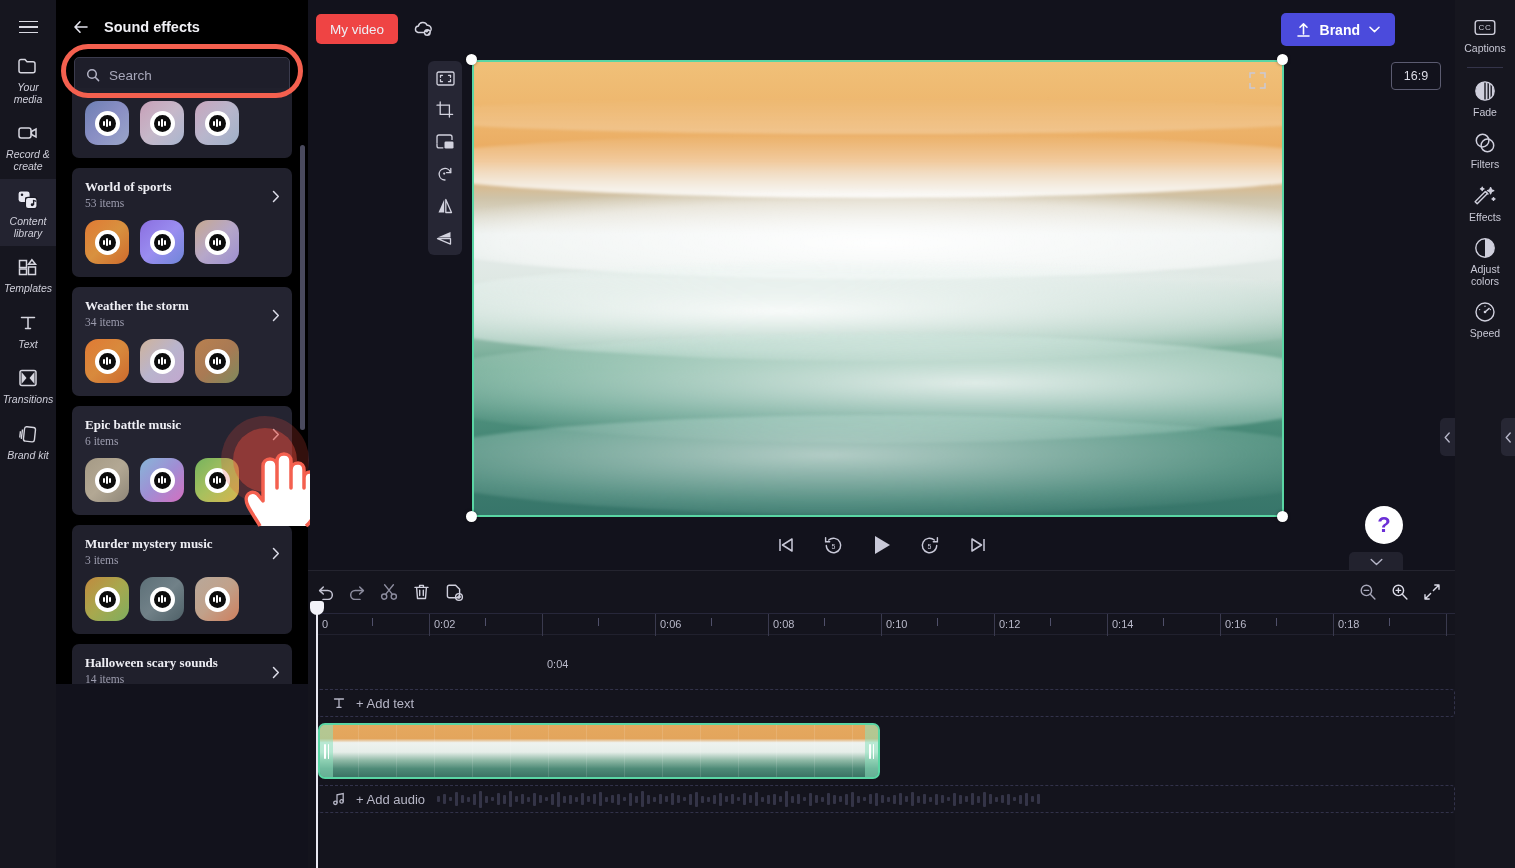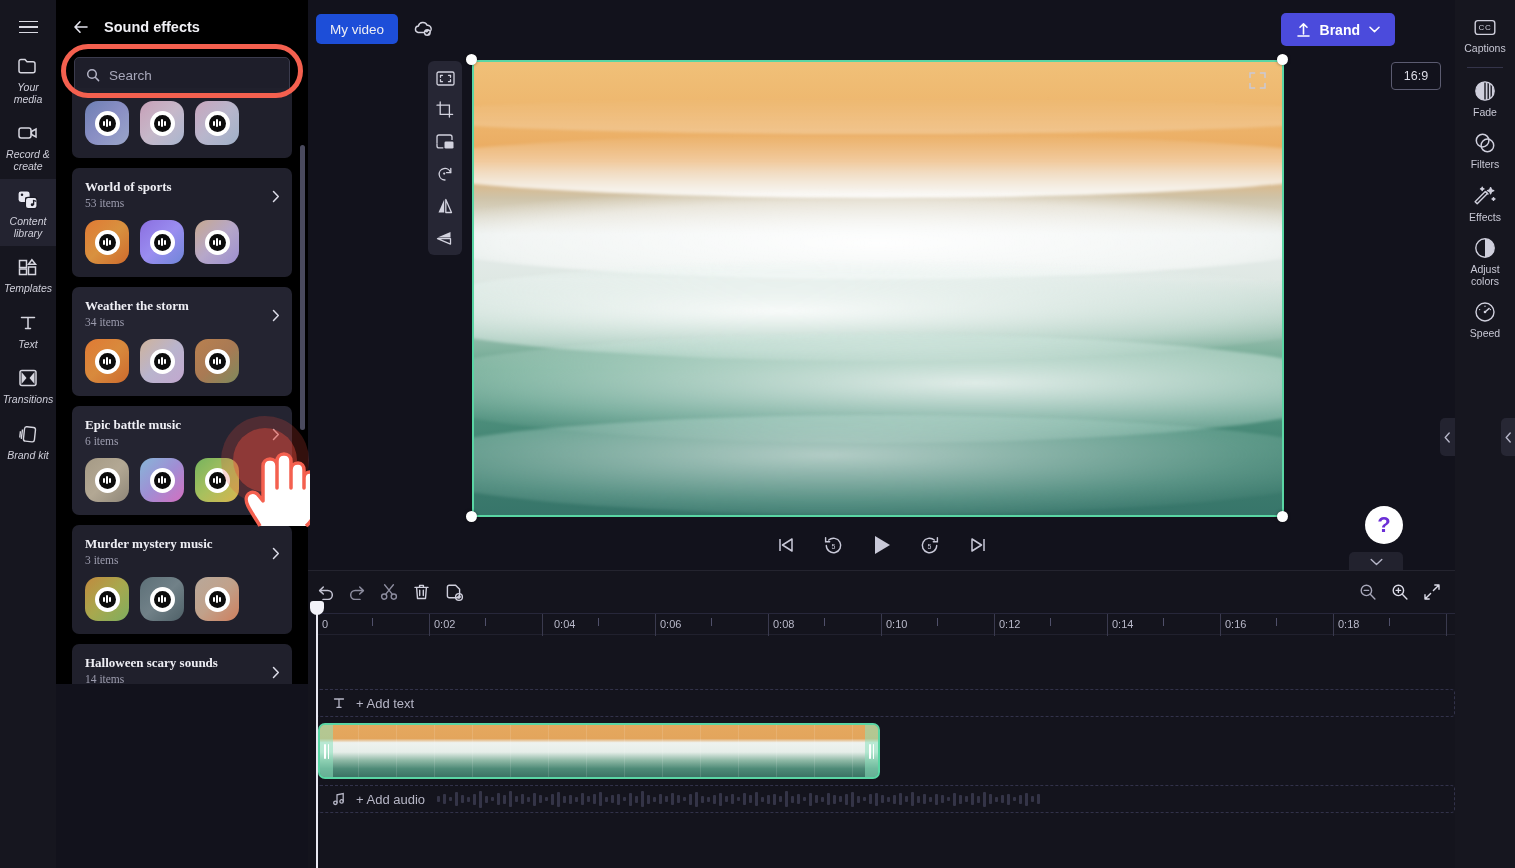--- a/index.html
+++ b/index.html
@@ -109,21 +109,21 @@
     box-shadow: 0 0 0 12px rgba(230,75,60,.22); z-index: 45; pointer-events: none;
   }
   #cursor-hand { position: absolute; left: 240px; top: 448px; z-index: 46; pointer-events: none; }
 
   
   #topbar {
     position: absolute; left: 308px; top: 0; width: 1147px; height: 58px;
   }
   #video-name-chip {
     position: absolute; left: 8px; top: 14px; height: 30px; padding: 0 14px;
-    background: #1d4ed8; border-radius: 5px; display: flex; align-items: center;
+    background: #ef4444; border-radius: 5px; display: flex; align-items: center;
     font-size: 13.5px; color: #eeeef4; cursor: text;
   }
   #cloud-saved { position: absolute; left: 104px; top: 18px; width: 22px; height: 22px; cursor: default; }
   #export-btn {
     position: absolute; right: 60px; top: 13px; height: 33px; padding: 0 15px;
     background: #4b4bdc; border-radius: 5px; display: flex; align-items: center; gap: 9px;
     cursor: pointer; color: #fff; font-size: 14px; font-weight: 600;
   }
 
   
@@ -902,21 +902,21 @@
       </div>
     </div>
 
     <div id="ruler">
       <div class="rtick" style="left:0;"></div>
       <div class="rtick minor" style="left:56px;"></div>
       <div class="rtick" style="left:113px;"></div>
         <div class="rlbl" style="left:118px;">0:02</div>
       <div class="rtick minor" style="left:169px;"></div>
       <div class="rtick" style="left:226px;"></div>
-        <div class="rlbl" style="left:238px;">0:04</div>
+        <div class="rlbl" style="left:231px;margin-top:40px;">0:04</div>
       <div class="rtick minor" style="left:282px;"></div>
       <div class="rtick" style="left:339px;"></div>
         <div class="rlbl" style="left:344px;">0:06</div>
       <div class="rtick minor" style="left:395px;"></div>
       <div class="rtick" style="left:452px;"></div>
         <div class="rlbl" style="left:457px;">0:08</div>
       <div class="rtick minor" style="left:508px;"></div>
       <div class="rtick" style="left:565px;"></div>
         <div class="rlbl" style="left:570px;">0:10</div>
       <div class="rtick minor" style="left:621px;"></div>

